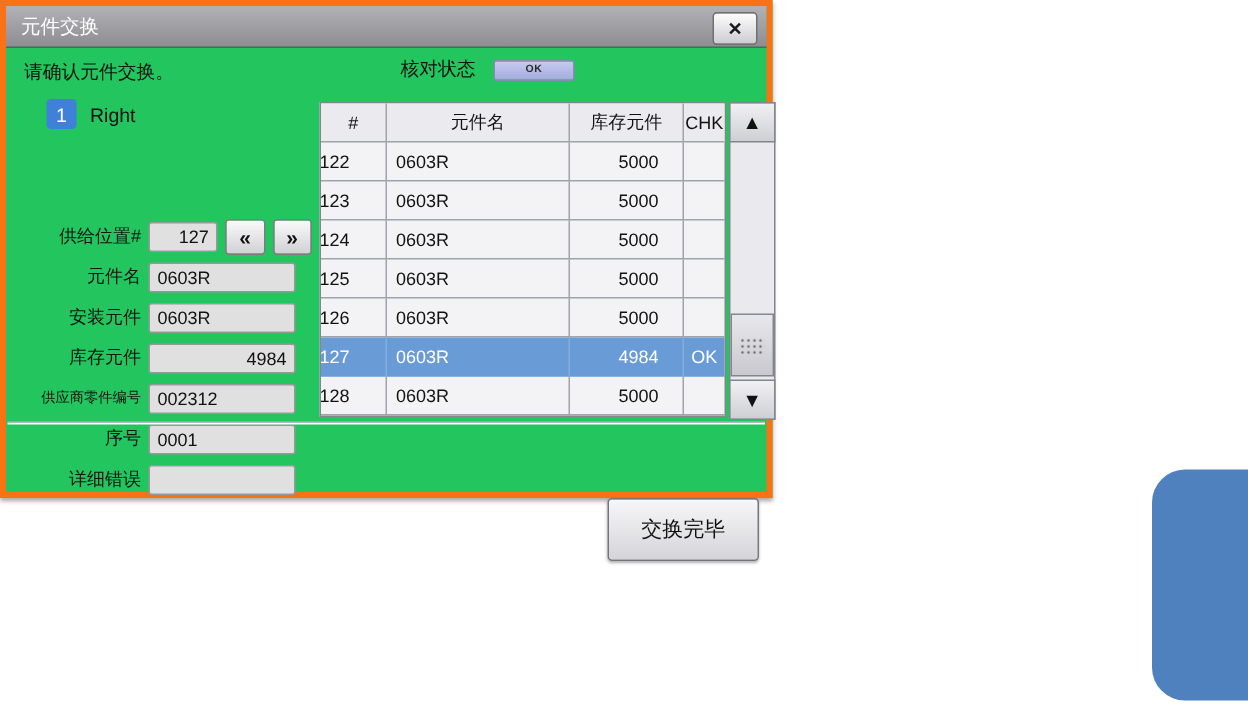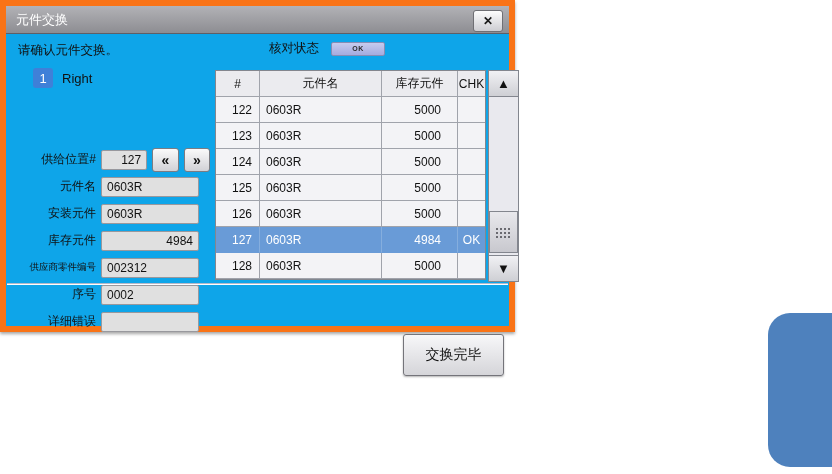--- a/index.html
+++ b/index.html
@@ -1,21 +1,21 @@
 <!DOCTYPE html>
 <html><head>
 <meta charset="utf-8">
 <style>
   html,body{margin:0;padding:0;}
   #screen{position:relative;width:832px;height:474px;background:#ffffff;overflow:hidden;
           font-family:"Liberation Sans",sans-serif;color:#111;}
 
   
-  .dialog{position:absolute;left:0;top:0;width:515px;height:332px;background:#0ea5e9;
-          border:6px solid #f97316;box-sizing:border-box;box-shadow:0 2px 3px rgba(0,0,0,.35);}
+  .dialog{position:absolute;left:0;top:0;width:515px;height:332px;background:#22c55e;
+          border:4px solid #f97316;box-sizing:border-box;box-shadow:0 2px 3px rgba(0,0,0,.35);}
 
   .titlebar{position:absolute;left:0;top:0;right:0;height:28px;
             background:linear-gradient(#b2b2b6,#8d8d92);border-bottom:1px solid #5f5f66;
             display:flex;align-items:center;padding:0 10px;box-sizing:border-box;}
   .title{color:#ffffff;font-size:13px;}
   .close{position:absolute;right:6px;top:4px;width:28px;height:20px;
          background:linear-gradient(#fdfdfd,#cdcdd2);border:1px solid #6f6f74;border-radius:3px;
          font-weight:bold;font-size:12px;color:#1a1a1a;display:flex;align-items:center;justify-content:center;cursor:pointer;}
 
   .instr-row{position:absolute;left:0;top:28px;right:0;height:30px;}
@@ -44,21 +44,21 @@
           display:flex;align-items:center;justify-content:center;line-height:1;cursor:pointer;}
 
   
   .table{position:absolute;left:209px;top:64px;width:271px;border:1px solid #83868e;background:#f3f3f6;
          display:grid;grid-template-columns:44px 122px 76px 27px;grid-auto-rows:26px;box-sizing:border-box;}
   .trow{display:contents;}
   .c{display:flex;align-items:center;font-size:12px;border-right:1px solid #a0a3ab;
      border-bottom:1px solid #a0a3ab;padding:0 6px;box-sizing:border-box;overflow:hidden;}
   .c.last{border-right:none;}
   .hc{justify-content:center;background:#ebebef;}
-  .c.num{justify-content:flex-end;padding-right:7px;}
+  .c.num{justify-content:flex-end;padding-right:24px;}
   .c.name{justify-content:flex-start;}
   .c.stock{justify-content:flex-end;padding-right:16px;}
   .c.chk{justify-content:center;padding:0 2px;}
   .trow.sel .c{background:#699bd7;color:#fff;border-right-color:#85aede;border-bottom-color:#699bd7;}
 
   
   .scrollbar{position:absolute;left:482px;top:64px;width:31px;height:212px;background:#e9e9ee;
              border:1px solid #83868e;box-sizing:border-box;}
   .sbtn{position:absolute;left:-1px;right:-1px;height:27px;background:linear-gradient(#f1f1f4,#cecfd4);
         border:1px solid #83868e;display:flex;align-items:center;justify-content:center;
@@ -128,21 +128,21 @@
       <div class="frow">
         <span class="flabel">库存元件</span>
         <span class="fbox right">4984</span>
       </div>
       <div class="frow small">
         <span class="flabel">供应商零件编号</span>
         <span class="fbox wide">002312</span>
       </div>
       <div class="frow">
         <span class="flabel">序号</span>
-        <span class="fbox wide">0002</span>
+        <span class="fbox wide">0001</span>
       </div>
       <div class="frow">
         <span class="flabel">详细错误</span>
         <span class="fbox wide"></span>
       </div>
     </div>
 
     <div class="table">
       <div class="trow">
         <div class="c hc">#</div>

